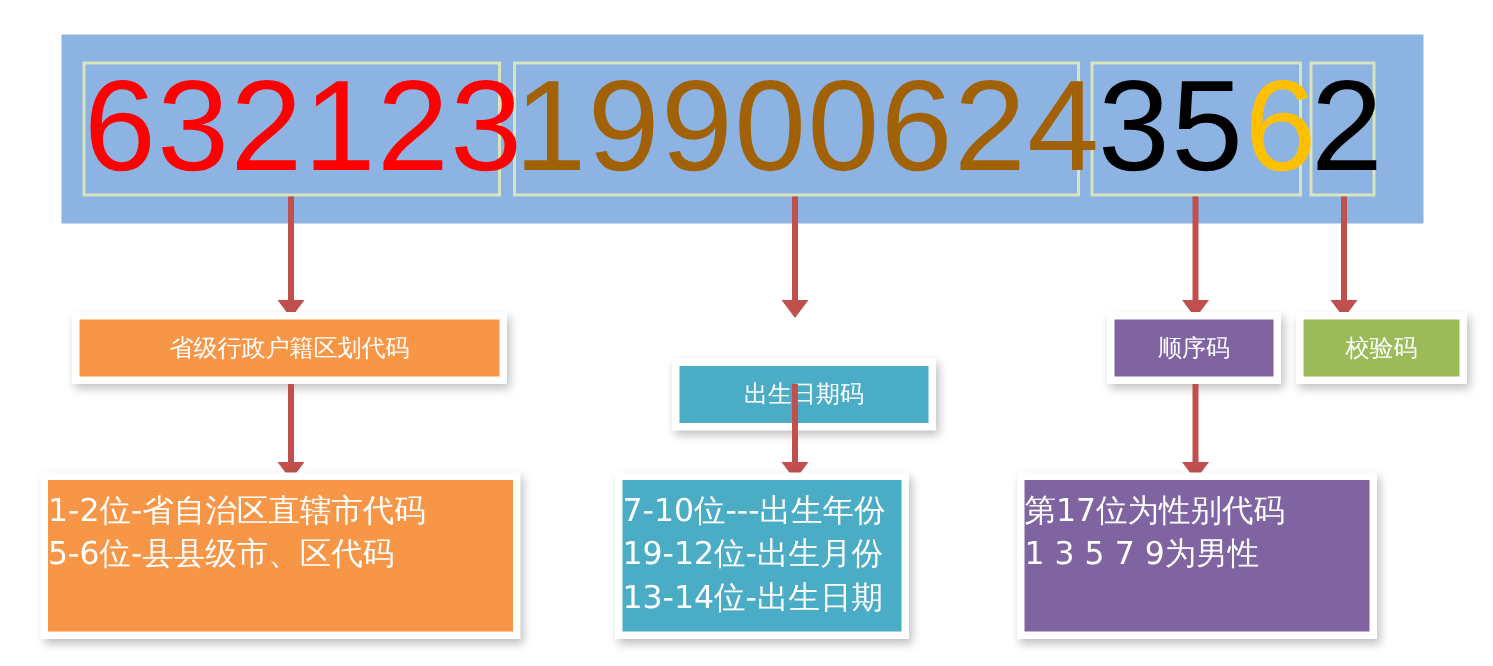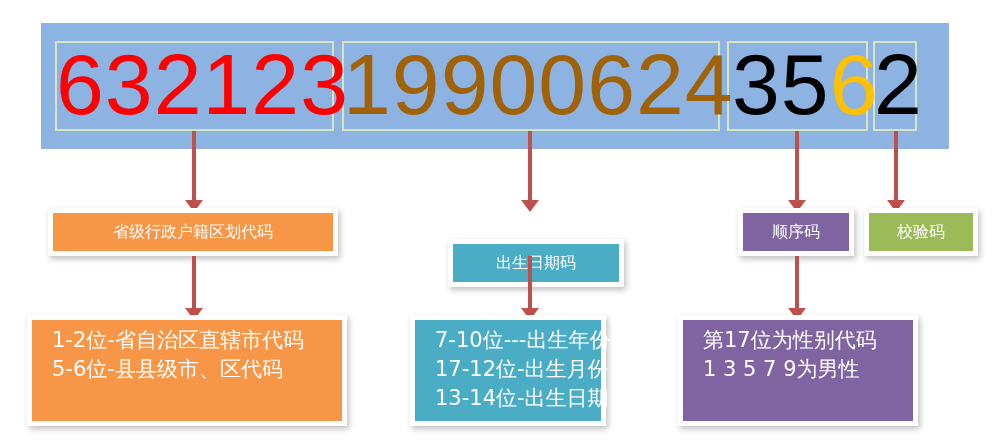--- a/index.html
+++ b/index.html
@@ -3,21 +3,21 @@
 <meta charset="utf-8">
 <style>
   html, body { margin:0; padding:0; background:#ffffff; }
   body { width:995px; height:444px; position:relative; overflow:hidden; font-family:"DejaVu Sans", sans-serif; }
   .banner { position:absolute; left:41px; top:23px; width:908px; height:126px; background:#8db3e2; }
   .seg { position:absolute; top:41px; height:90px; border:2px solid #d7e4bd; box-sizing:border-box; }
   .digits { position:absolute; top:34px; height:100px; font-family:"Liberation Sans", sans-serif; font-size:86px; line-height:100px; letter-spacing:1px; white-space:nowrap; }
   .line { position:absolute; width:4px; background:#c0504d; }
   .head { position:absolute; width:0; height:0; border-left:9px solid transparent; border-right:9px solid transparent; border-top:12px solid #c0504d; }
   .lbl { position:absolute; color:#ffffff; font-size:16px; line-height:38px; text-align:center; box-shadow:0 0 0 5px #ffffff, 2px 3px 6px 5px rgba(0,0,0,0.25); white-space:nowrap; }
-  .desc { position:absolute; color:#ffffff; font-size:21px; line-height:29px; padding:6px 20px; box-sizing:border-box; box-shadow:0 0 0 5px #ffffff, 2px 3px 6px 5px rgba(0,0,0,0.25); white-space:nowrap; }
+  .desc { position:absolute; color:#ffffff; font-size:21px; line-height:29px; padding:6px 0; box-sizing:border-box; box-shadow:0 0 0 5px #ffffff, 2px 3px 6px 5px rgba(0,0,0,0.25); white-space:nowrap; }
   .desc div { white-space:nowrap; }
 </style>
 </head>
 <body>
 
 <div class="banner"></div>
 
 <div class="seg" style="left:55px; width:279px;"></div>
 <div class="seg" style="left:342px; width:378px;"></div>
 <div class="seg" style="left:727px; width:141px;"></div>
@@ -48,19 +48,19 @@
 <div class="head" style="left:521px; top:308px;"></div>
 <div class="line" style="left:795px; top:256px; height:58px;"></div>
 <div class="head" style="left:788px; top:308px;"></div>
 
 <div class="desc" style="left:32px; top:320px; width:310px; height:101px; background:#f79646;">
   <div>1-2位-省自治区直辖市代码</div>
   <div>5-6位-县县级市、区代码</div>
 </div>
 <div class="desc" style="left:415px; top:320px; width:186px; height:101px; background:#4bacc6;">
   <div>7-10位---出生年份</div>
-  <div>17-12位-出生月份</div>
+  <div>19-12位-出生月份</div>
   <div>13-14位-出生日期</div>
 </div>
 <div class="desc" style="left:683px; top:320px; width:230px; height:101px; background:#8064a2;">
   <div>第17位为性别代码</div>
   <div>1 3 5 7 9为男性</div>
 </div>
 
 </body></html>

